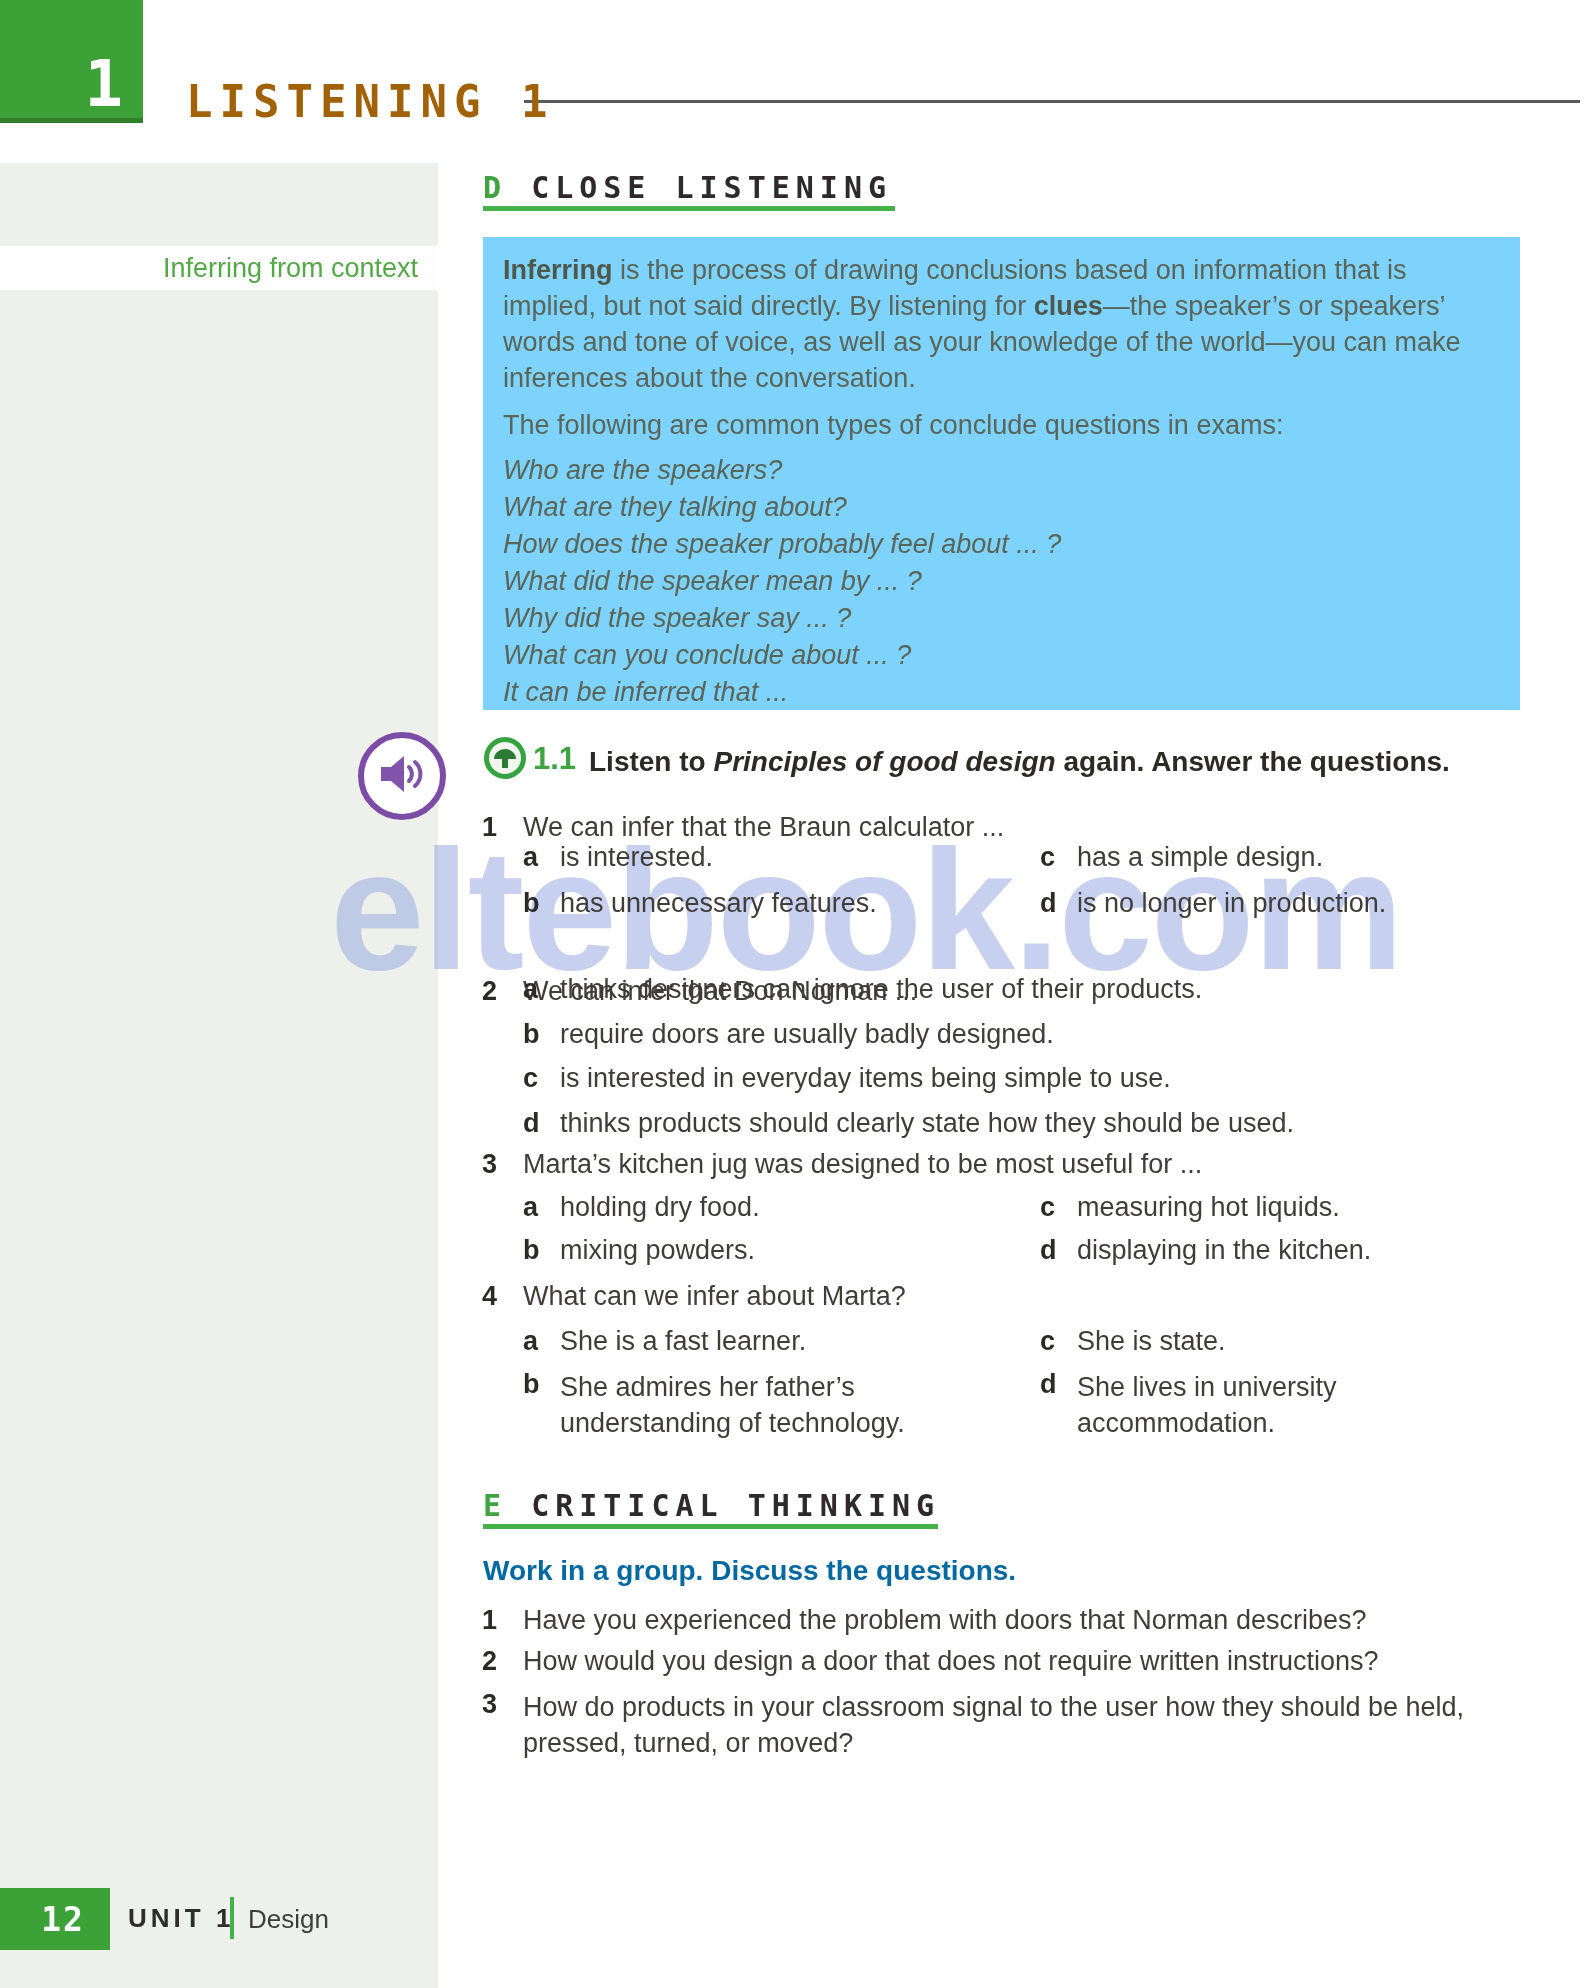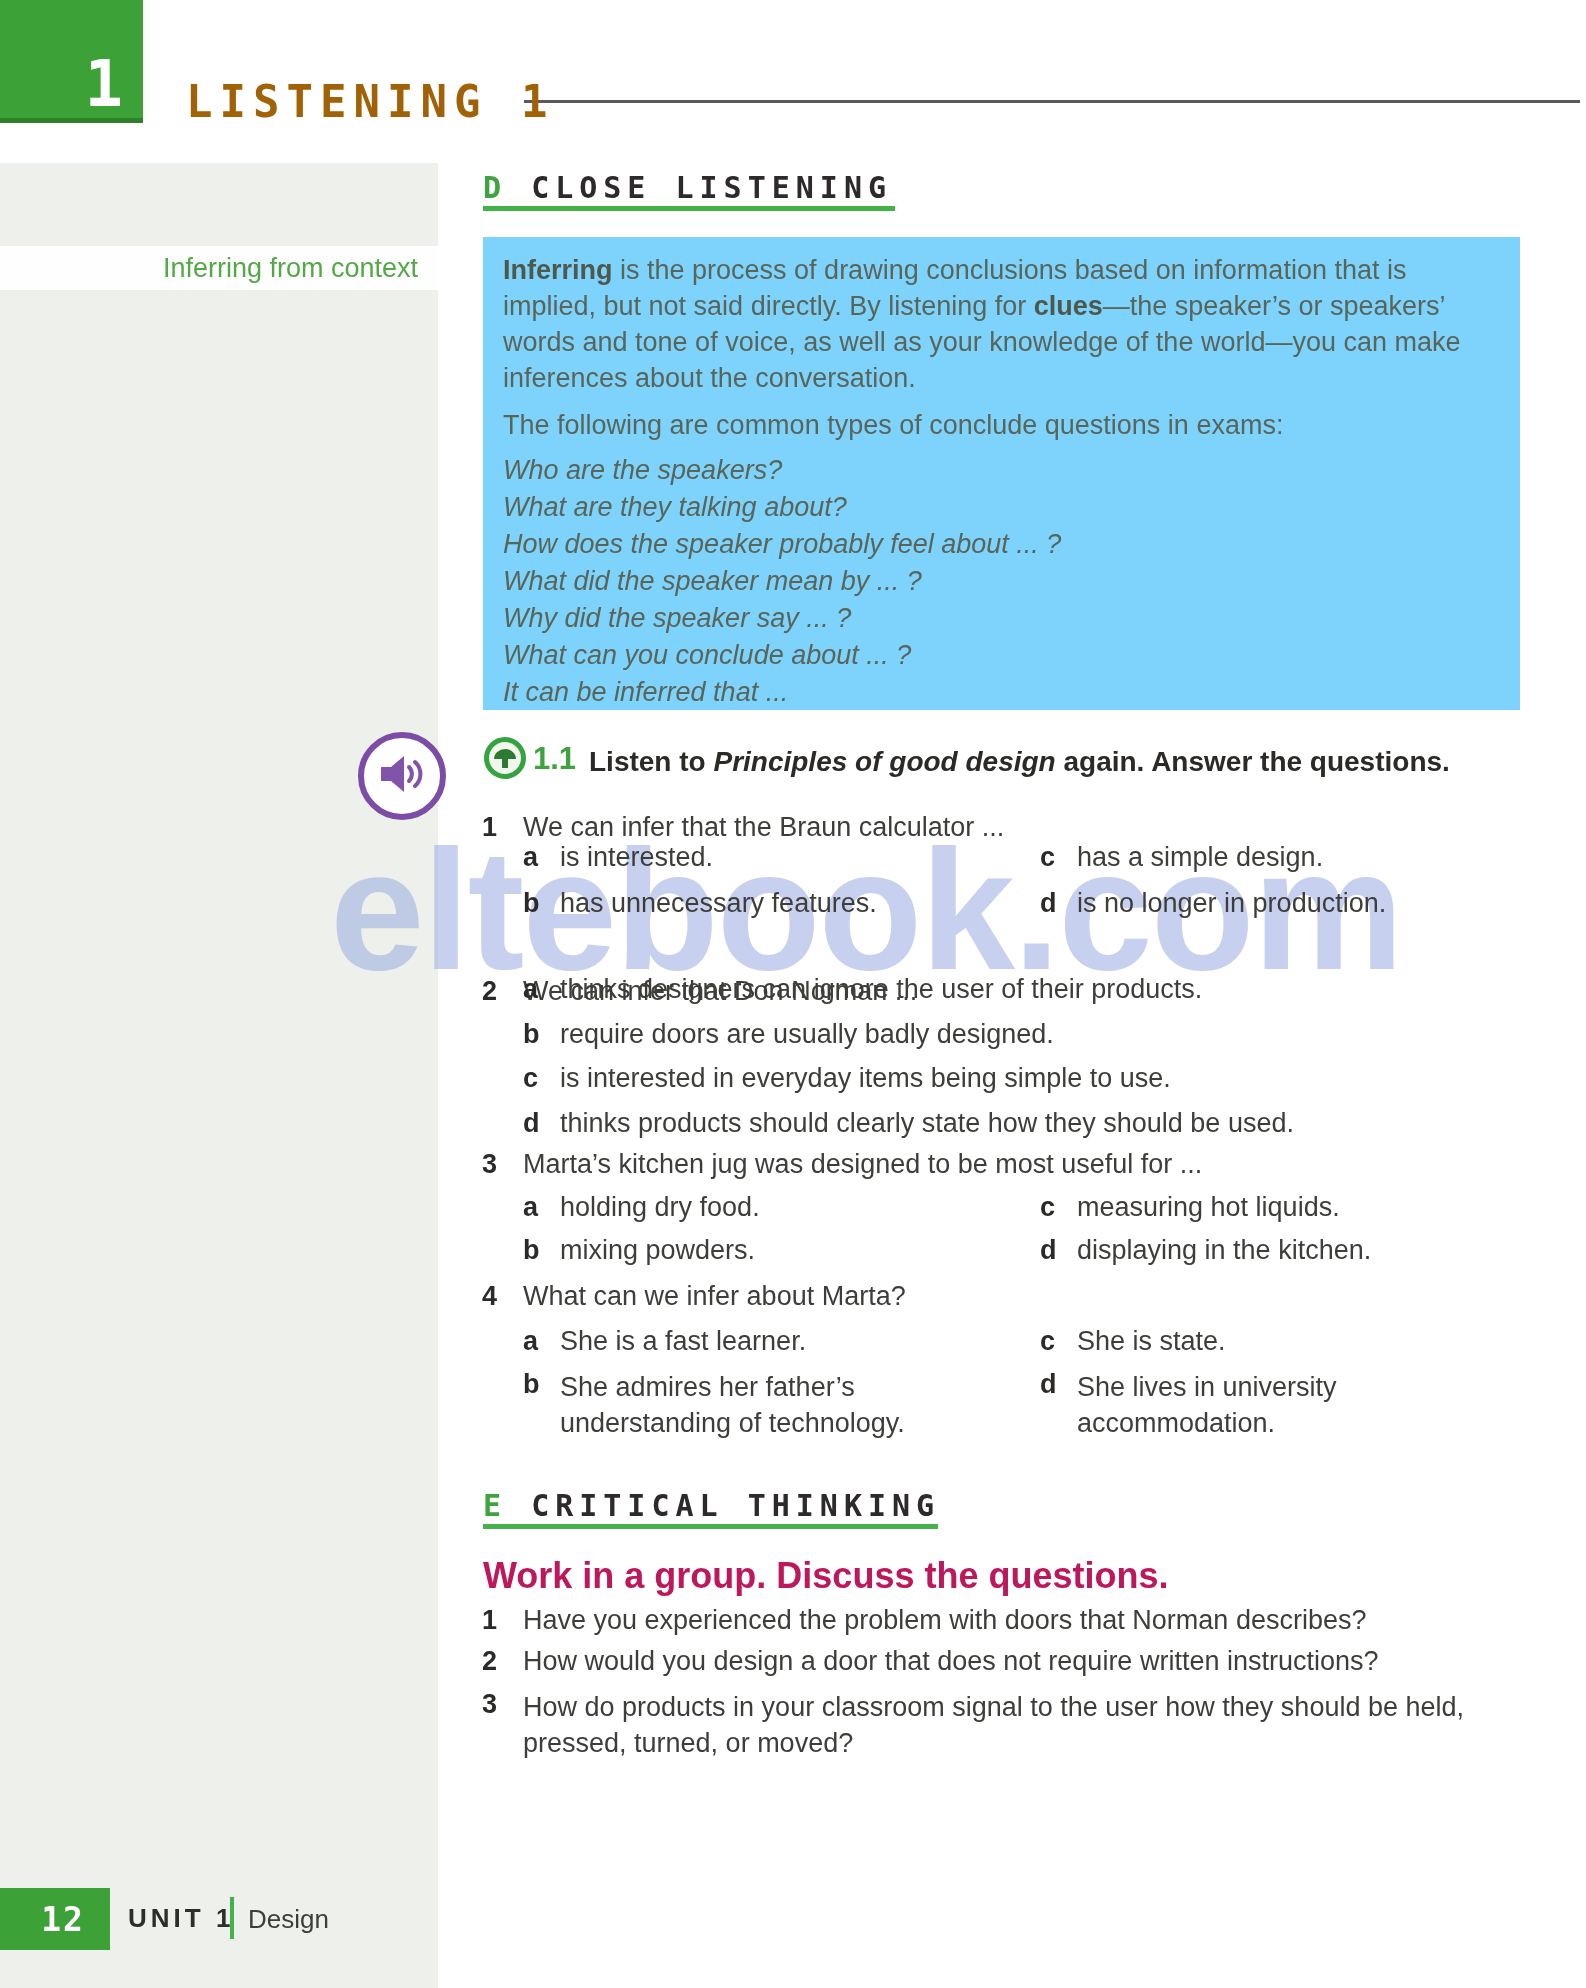--- a/index.html
+++ b/index.html
@@ -49,21 +49,21 @@
 
   
   .q-row{position:absolute;left:482px;font-size:27px;color:#3e3d3a;z-index:2;white-space:nowrap;}
   .qn{display:inline-block;width:41px;font-weight:bold;color:#2b2a28;}
   .opt{position:absolute;font-size:27px;color:#3e3d3a;z-index:2;}
   .opt .letter{display:inline-block;width:37px;font-weight:bold;color:#2b2a28;vertical-align:top;}
   .opt .otext{display:inline-block;vertical-align:top;}
   .col-a{left:523px;}
   .col-c{left:1040px;}
   .prewrap{white-space:pre-line;line-height:36px;}
-  .ct-intro{position:absolute;left:483px;top:1555px;font-size:36px;font-weight:bold;color:#be185d;z-index:2;}
+  .ct-intro{position:absolute;left:483px;top:1555px;font-size:28px;font-weight:bold;color:#0369a1;z-index:2;}
 
   
   .footer-page{position:absolute;left:0;top:1888px;width:110px;height:62px;background:#3ca238;
                color:#ffffff;font-weight:bold;font-size:33px;font-family:"DejaVu Sans Mono",monospace;
                display:flex;align-items:center;justify-content:center;letter-spacing:2px;
                box-sizing:border-box;padding-left:16px;z-index:3;}
   .footer-unit{position:absolute;left:128px;top:1903px;font-size:26px;font-weight:bold;
                letter-spacing:4px;color:#2e2d2b;z-index:3;}
   .footer-bar{position:absolute;left:230px;top:1897px;width:4px;height:42px;background:#44b249;z-index:3;}
   .footer-topic{position:absolute;left:248px;top:1904px;font-size:26px;color:#3e3d3a;z-index:3;}

